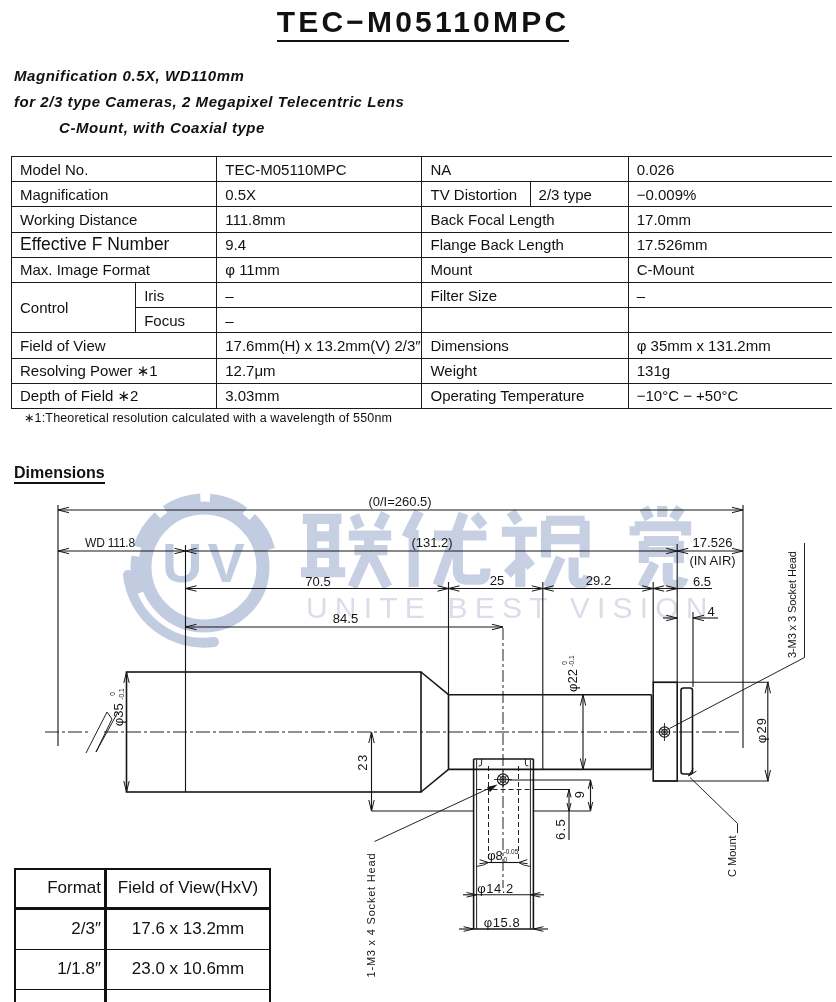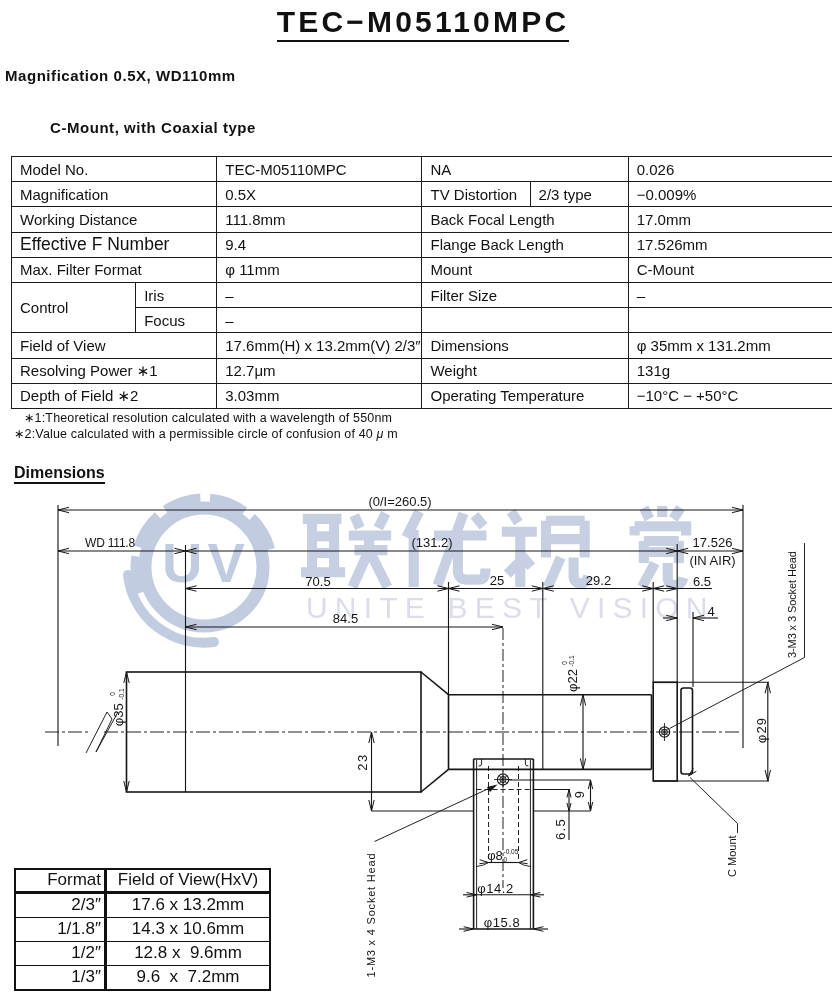--- a/index.html
+++ b/index.html
@@ -2,48 +2,49 @@
 <html><head>
 <meta charset="utf-8">
 <style>
   html,body{margin:0;padding:0;background:#fff;}
   #page{position:relative;width:832px;height:1002px;background:#fff;overflow:hidden;
         font-family:"Liberation Sans",sans-serif;color:#111;}
   .abs{position:absolute;}
   
   #title{left:5px;top:5px;width:836px;text-align:center;font-size:30px;font-weight:bold;letter-spacing:3.2px;}
   #title span{border-bottom:2.5px solid #111;padding:0 0 2px 0;}
-  .sub{left:5px;font-size:15px;font-weight:bold;letter-spacing:0.55px;}
+  .sub{left:14px;font-size:15px;font-weight:bold;letter-spacing:0.55px;font-style:italic;}
   
   table{border-collapse:collapse;table-layout:fixed;}
   #spec{left:11px;top:156px;width:824px;}
   #spec td{border:1.5px solid #1a1a1a;font-size:15px;padding:0 0 0 8px;height:24.2px;
            white-space:nowrap;overflow:hidden;vertical-align:middle;margin-top:44px;}
   #spec td.big{font-size:17.5px;}
   .fn{left:14px;font-size:12.5px;letter-spacing:0.15px;}
   #dimhead{left:14px;top:464px;font-size:16px;font-weight:bold;}
   #dimhead span{border-bottom:2px solid #111;padding-bottom:1px;}
   
   #fovtitle{left:15px;top:847px;font-size:16.5px;font-weight:bold;letter-spacing:0.2px;}
   #fov{left:14px;top:868px;width:257px;border:2px solid #111;}
-  #fov td{border:1.5px solid #111;font-size:17px;padding:0;height:23px;
+  #fov td{border:1.5px solid #111;font-size:17px;padding:8px;height:23px;
           white-space:nowrap;vertical-align:middle;}
   #fov td.hd{height:20.5px;border-bottom:3px solid #111;text-align:center;}
   #fov td.c1{border-right:3px solid #111;text-align:right;padding-right:3px;}
   #fov td.c2{text-align:center;}
   #svgov{left:0;top:0;}
 </style>
 </head>
 <body>
 <div id="page">
 
   <div id="title" class="abs"><span>TEC−M05110MPC</span></div>
 
   <div class="sub abs" style="top:67px;">Magnification 0.5X, WD110mm</div>
 
+  <div class="sub abs" style="top:93px;">for 2/3 type Cameras, 2 Megapixel Telecentric Lens</div>
 
   <div class="sub abs" style="top:119px;margin-left:45px;">C-Mount, with Coaxial type</div>
 
   <table id="spec" class="abs">
     <colgroup>
         <col style="width:124px">
         <col style="width:81px">
         <col style="width:205px">
         <col style="width:108px">
         <col style="width:98px">
@@ -69,21 +70,21 @@
           <td colspan="2">Back Focal Length</td>
           <td>17.0mm</td>
         </tr>
     <tr>
           <td colspan="2" class="big">Effective F Number</td>
           <td>9.4</td>
           <td colspan="2">Flange Back Length</td>
           <td>17.526mm</td>
         </tr>
     <tr>
-          <td colspan="2">Max. Filter Format</td>
+          <td colspan="2">Max. Image Format</td>
           <td>φ 11mm</td>
           <td colspan="2">Mount</td>
           <td>C-Mount</td>
         </tr>
     <tr>
           <td rowspan="2" style="vertical-align:top;padding-top:16px;">Control</td>
           <td>Iris</td>
           <td>–</td>
           <td colspan="2">Filter Size</td>
           <td>–</td>
@@ -110,42 +111,41 @@
           <td colspan="2">Depth of Field ∗2</td>
           <td>3.03mm</td>
           <td colspan="2">Operating Temperature</td>
           <td>−10°C − +50°C</td>
         </tr>
   </tbody>
     </table>
 
   <div class="fn abs" style="top:410px;margin-left:10px;">∗1:Theoretical resolution calculated with a wavelength of 550nm</div>
 
-  <div class="fn abs" style="top:426px;">∗2:Value calculated with a permissible circle of confusion of 40 <i>μ</i> m</div>
 
   <div id="dimhead" class="abs"><span>Dimensions</span></div>
 
 
   <table id="fov" class="abs">
     <colgroup>
         <col style="width:88px">
         <col style="width:160px">
       </colgroup>
     <tbody>
         <tr>
           <td class="hd c1">Format</td>
           <td class="hd c2">Field of View(HxV)</td>
         </tr>
     <tr>
           <td class="c1">2/3″</td>
           <td class="c2">17.6 x 13.2mm</td>
         </tr>
     <tr>
           <td class="c1">1/1.8″</td>
-          <td class="c2">14.3 x 10.6mm</td>
+          <td class="c2">23.0 x 10.6mm</td>
         </tr>
     <tr>
           <td class="c1">1/2″</td>
           <td class="c2">12.8 x&nbsp;&nbsp;9.6mm</td>
         </tr>
     <tr>
           <td class="c1">1/3″</td>
           <td class="c2">9.6&nbsp;&nbsp;x&nbsp;&nbsp;7.2mm</td>
         </tr>
   </tbody>

